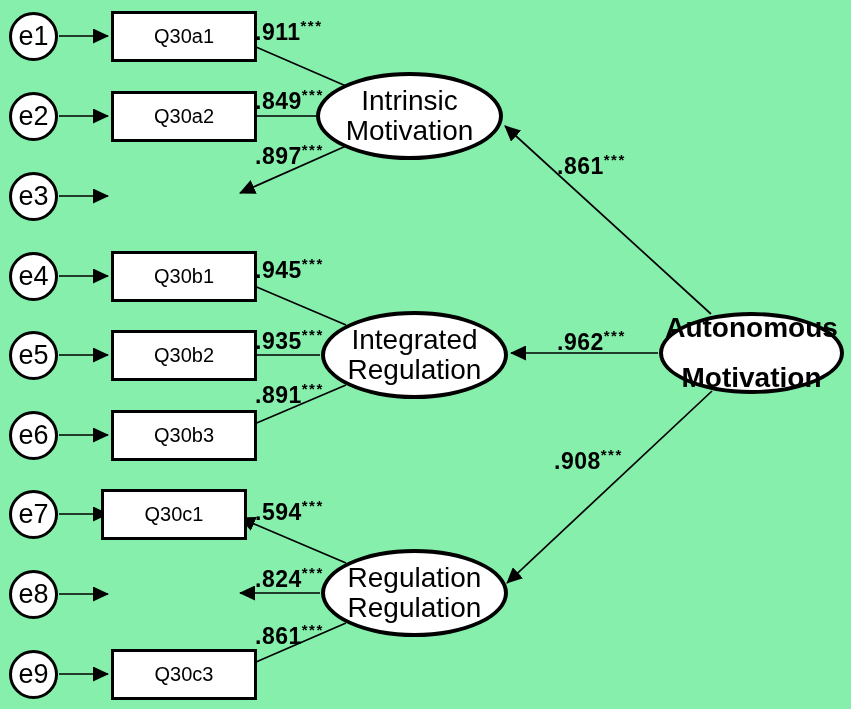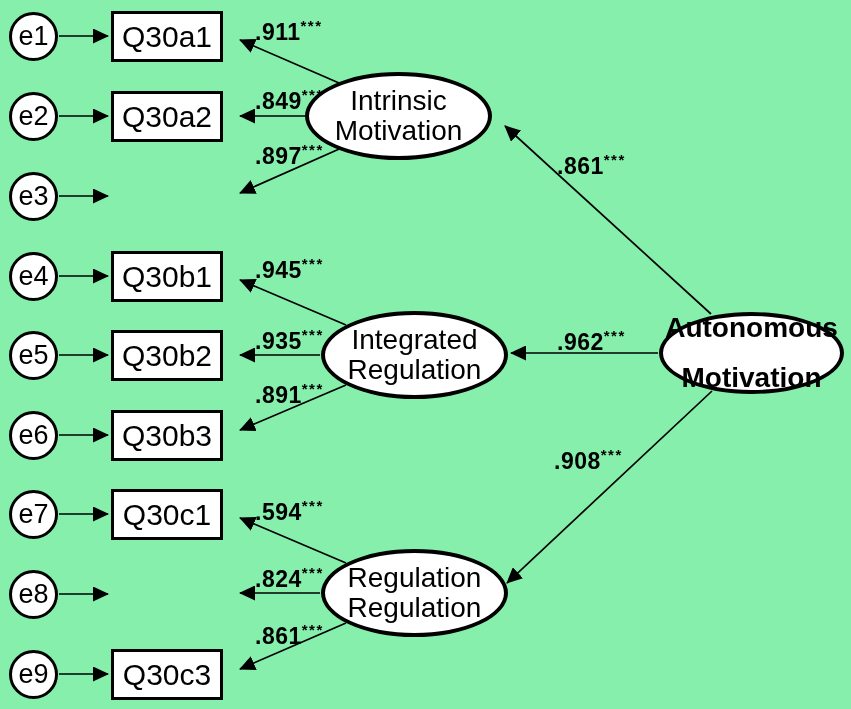--- a/index.html
+++ b/index.html
@@ -5,21 +5,21 @@
   html,body{margin:0;padding:0;background:#ffffff;}
   .canvas{
     position:relative;width:851px;height:709px;background:#86efac;
     font-family:Liberation Sans, sans-serif;color:#000;
     overflow:hidden;
   }
   .arrows{position:absolute;left:0;top:0;pointer-events:none;}
   .node{position:absolute;box-sizing:border-box;background:#ffffff;
     display:flex;align-items:center;justify-content:center;text-align:center;}
   .circle{width:49px;height:49px;border:3px solid #000;border-radius:50%;font-size:27px;}
-  .rect{width:112px;height:51px;border:3px solid #000;font-size:30px;}
+  .rect{width:146px;height:51px;border:3px solid #000;font-size:20px;}
   .ellipse{width:187px;height:88px;border:4px solid #000;border-radius:50%;
     flex-direction:column;font-size:28px;line-height:1.07;}
   .ellipse.second{width:185px;height:82px;font-weight:bold;gap:20px;}
   .loading{position:absolute;font-weight:bold;font-size:23px;white-space:nowrap;letter-spacing:.5px;}
   .loading .sup{font-size:15px;vertical-align:9px;letter-spacing:1.5px;}
 </style>
 </head>
 <body>
 
 <div class="canvas">
@@ -96,38 +96,38 @@
     </div>
   <div class="node rect" style="left:111px;top:251px">
       <span>Q30b1</span>
     </div>
   <div class="node rect" style="left:111px;top:330px">
       <span>Q30b2</span>
     </div>
   <div class="node rect" style="left:111px;top:410px">
       <span>Q30b3</span>
     </div>
-  <div class="node rect" style="left:111px;top:489px">
+  <div class="node rect" style="left:101px;top:489px">
       <span>Q30c1</span>
     </div>
   <div class="node rect" style="left:111px;top:649px">
       <span>Q30c3</span>
     </div>
 
   <div class="loading" style="left:255px;top:17px"><span class="val">.911</span><span class="sup">***</span></div>
   <div class="loading" style="left:255px;top:86px"><span class="val">.849</span><span class="sup">***</span></div>
   <div class="loading" style="left:255px;top:141px"><span class="val">.897</span><span class="sup">***</span></div>
   <div class="loading" style="left:255px;top:255px"><span class="val">.945</span><span class="sup">***</span></div>
   <div class="loading" style="left:255px;top:326px"><span class="val">.935</span><span class="sup">***</span></div>
   <div class="loading" style="left:255px;top:380px"><span class="val">.891</span><span class="sup">***</span></div>
   <div class="loading" style="left:255px;top:497px"><span class="val">.594</span><span class="sup">***</span></div>
   <div class="loading" style="left:255px;top:564px"><span class="val">.824</span><span class="sup">***</span></div>
   <div class="loading" style="left:255px;top:621px"><span class="val">.861</span><span class="sup">***</span></div>
 
-  <div class="node ellipse" style="left:305px;top:72px">
+  <div class="node ellipse" style="left:316px;top:72px">
     <div>Intrinsic</div>
     <div>Motivation</div>
   </div>
   <div class="node ellipse" style="left:321px;top:311px">
     <div>Integrated</div>
     <div>Regulation</div>
   </div>
   <div class="node ellipse" style="left:321px;top:549px">
     <div>Regulation</div>
     <div>Regulation</div>

